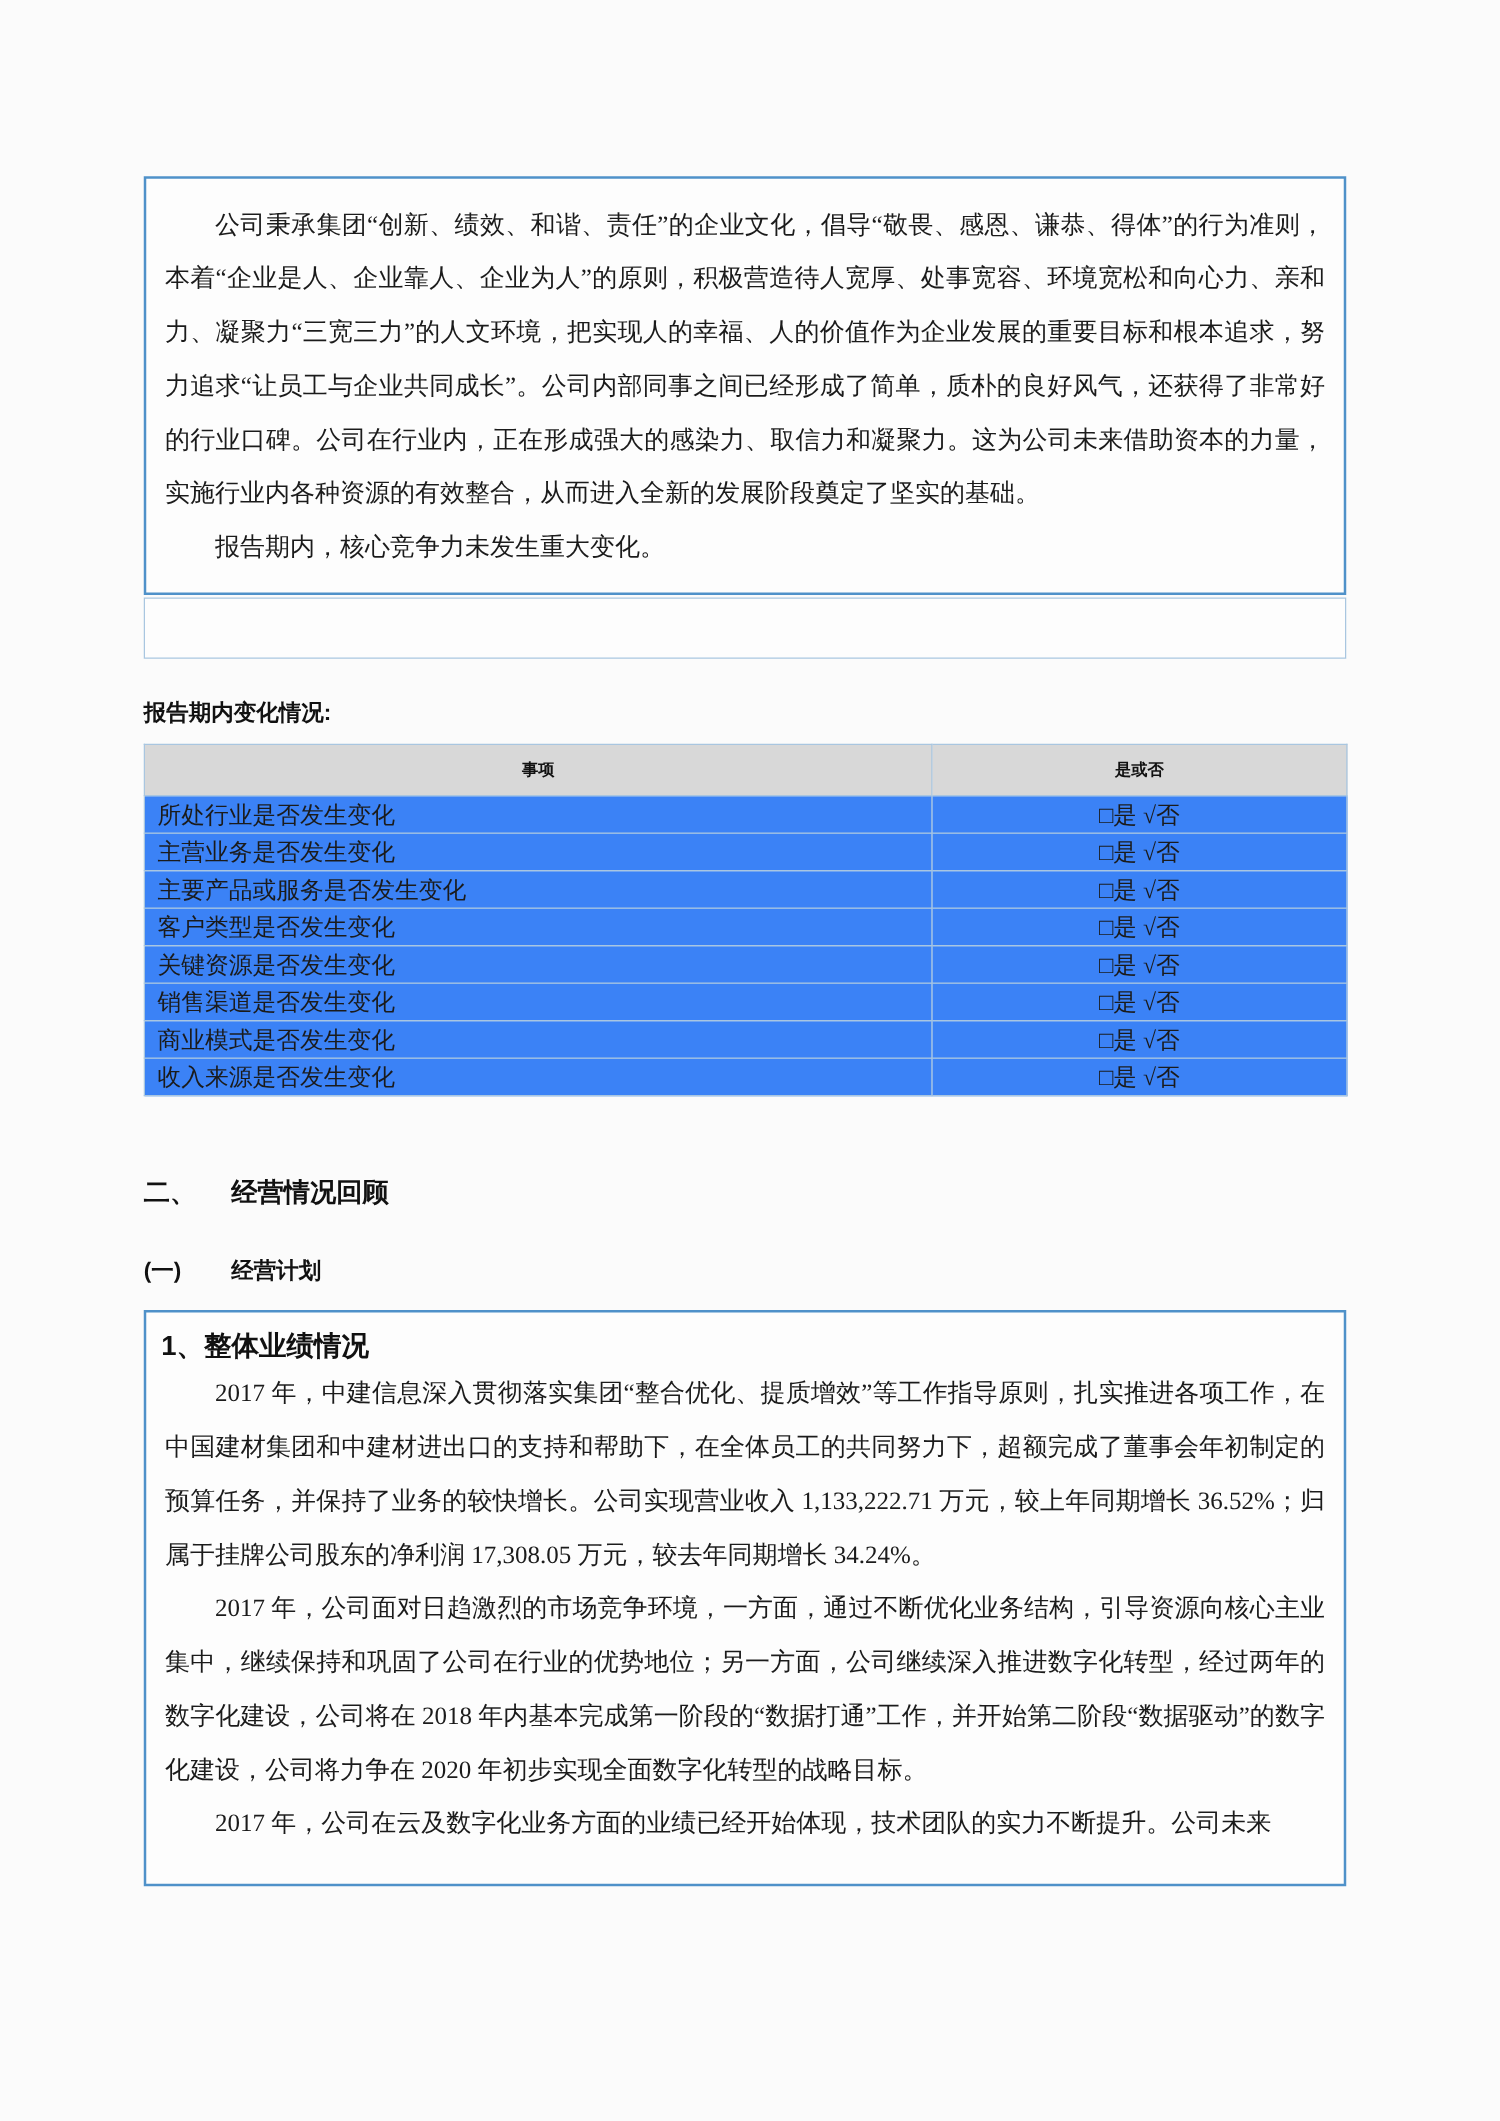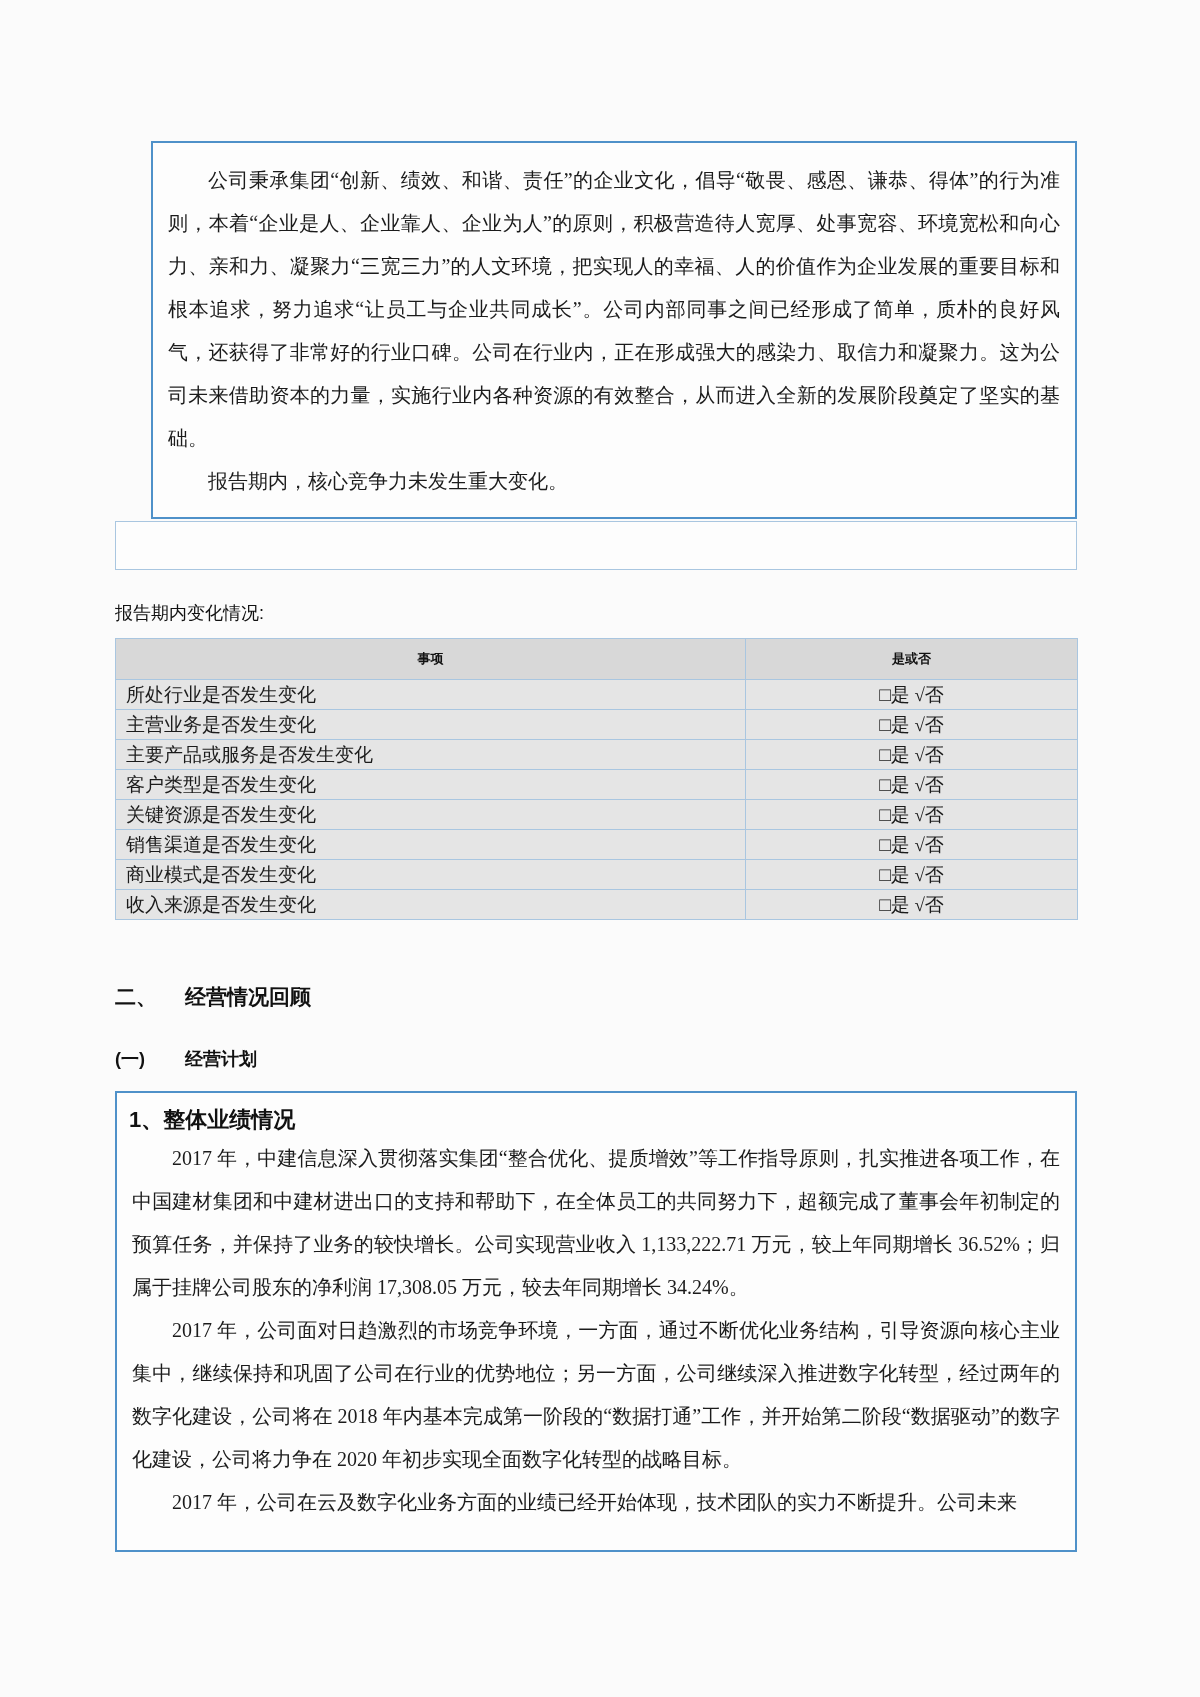--- a/index.html
+++ b/index.html
@@ -11,39 +11,39 @@
     color: #1b1b1b;
     overflow: hidden;
   }
   .content { position: absolute; left: 115px; top: 0; width: 962px; }
 
   
   .box {
     border: 2px solid #4f91c9;
     background: #fdfdfd;
   }
-  .intro-box { margin-top: 141px; padding: 16px 15px 14px 15px; margin-left: 36px; }
+  .intro-box { margin-top: 141px; padding: 16px 15px 14px 15px; }
   .para {
     font-size: 20px;
     line-height: 43px;
     text-indent: 2em;
     text-align: justify;
   }
   .empty-row {
     margin-top: 2px;
     height: 49px;
     border: 1px solid #a9c6e0;
     background: #fdfdfd;
   }
 
   
   .table-label {
     margin-top: 31px;
     font-family: "Liberation Sans", "DejaVu Sans", sans-serif;
-    font-weight: normal;
+    font-weight: bold;
     font-size: 18px;
     color: #111;
   }
   table.changes {
     width: 100%;
     border-collapse: collapse;
     margin-top: 13px;
     table-layout: fixed;
   }
   .changes th {
@@ -53,21 +53,21 @@
     font-weight: bold;
     font-size: 13px;
     height: 41px;
     text-align: center;
     color: #111;
   }
   .changes td {
     border: 1px solid #a9c6e0;
     height: 30px;
     font-size: 19px;
-    background: #e5e5e5;
+    background: #3b82f6;
   }
   .changes td.item-cell { padding-left: 10px; text-align: left; }
   .changes td.answer-cell { text-align: center; }
 
   
   .section-heading {
     margin-top: 63px;
     display: flex;
     font-family: "Liberation Sans", "DejaVu Sans", sans-serif;
     font-weight: bold;

